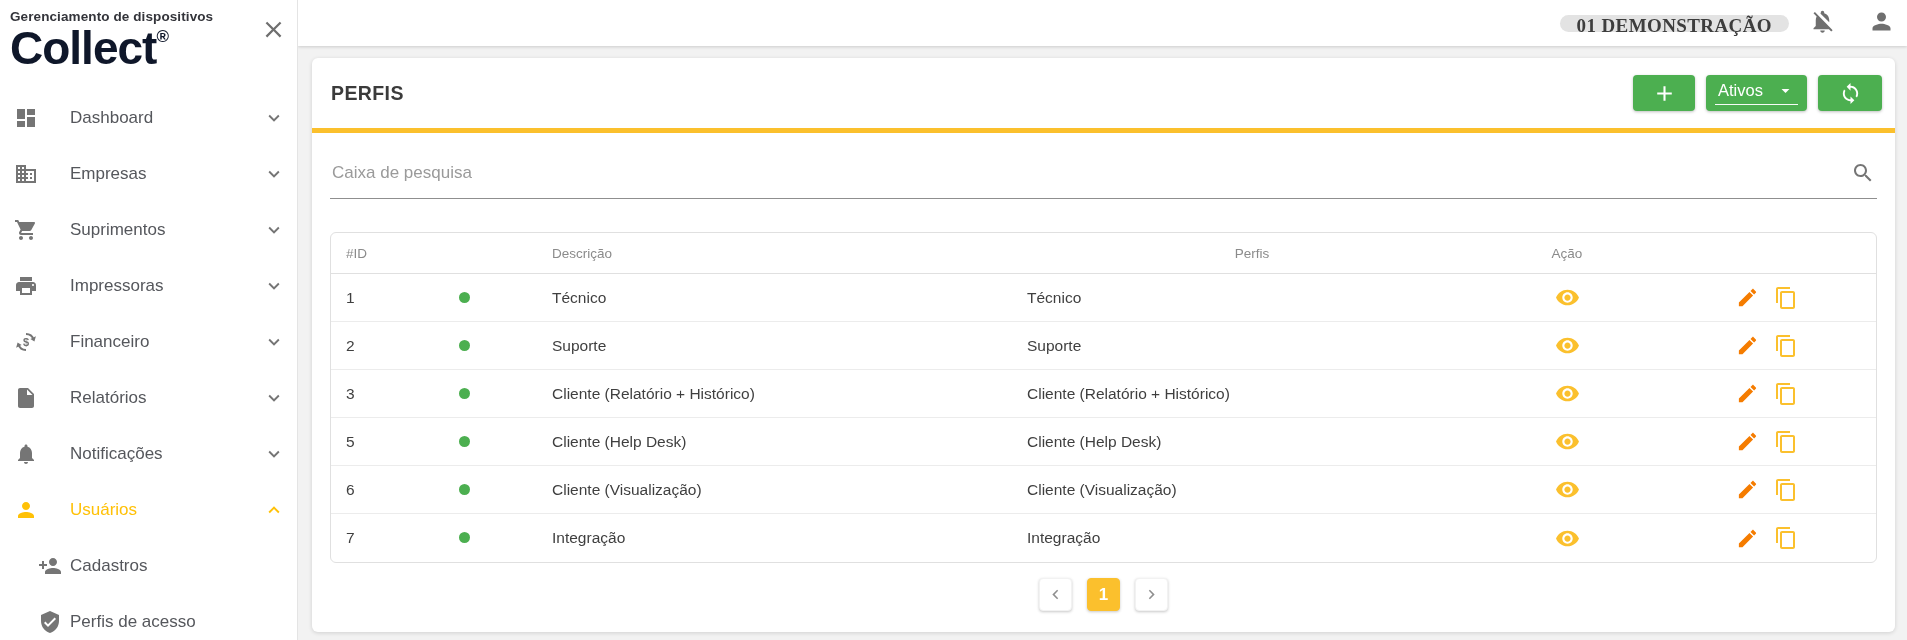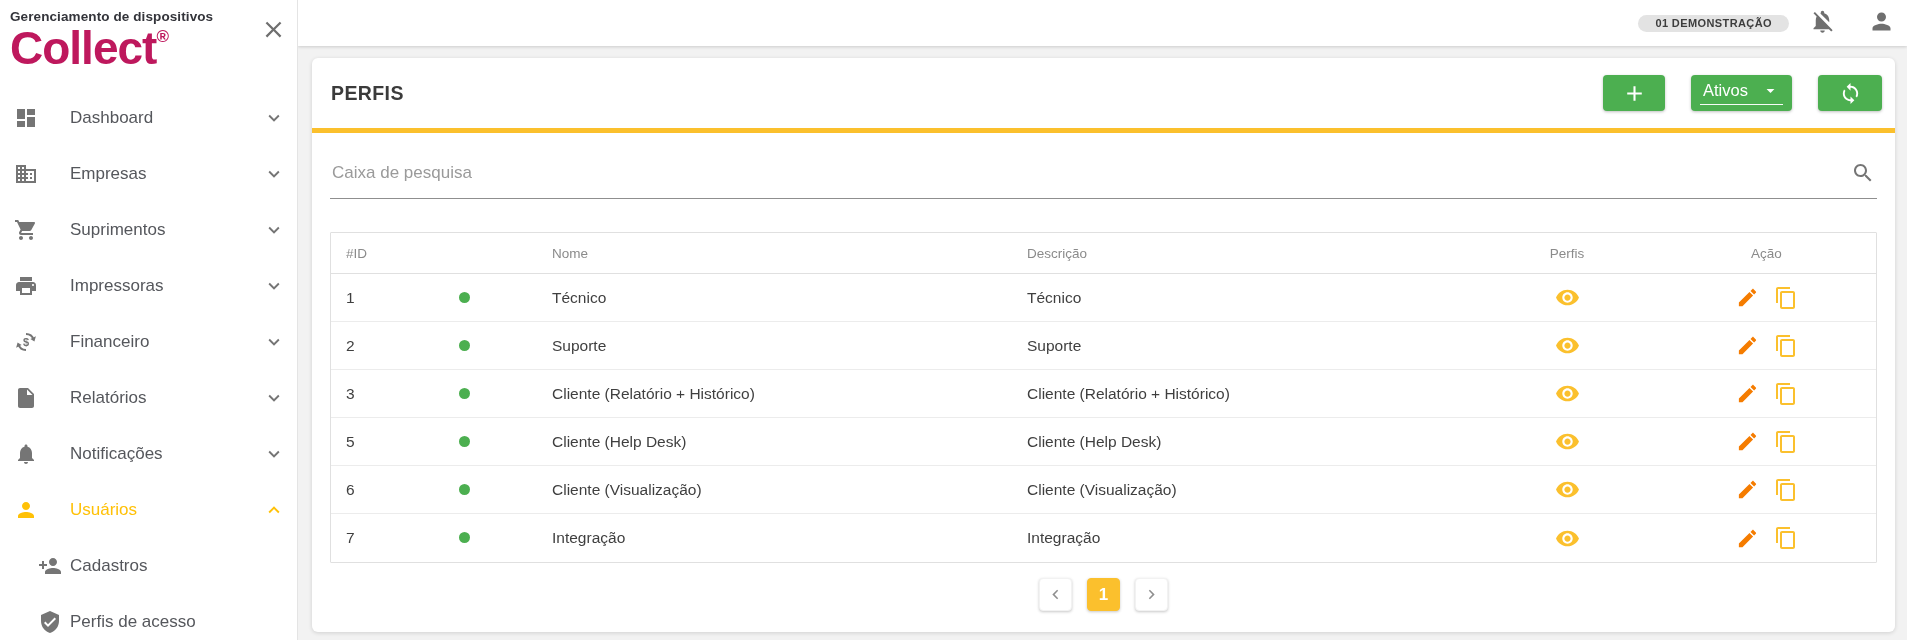--- a/index.html
+++ b/index.html
@@ -11,21 +11,21 @@
     color: #424242;
   }
 
   
   .sidebar {
     position: absolute; left: 0; top: 0; width: 298px; height: 640px;
     background: #fff; border-right: 1px solid #e4e4e4; z-index: 10;
   }
   .logo-area { position: relative; padding: 9px 12px 4px 10px; }
   .tagline { font-size: 13.5px; font-weight: bold; color: #33343a; letter-spacing: .1px; }
-  .brand { font-size: 46px; font-weight: bold; color: #be185d; line-height: 1.05; letter-spacing: -1px; }
+  .brand { font-size: 46px; font-weight: bold; color: #0f172a; line-height: 1.05; letter-spacing: -1px; }
   .brand sup { font-size: 17px; vertical-align: 22px; letter-spacing: 0; }
   .close-btn {
     position: absolute; right: 8px; top: 14px; background: none; border: none;
     cursor: pointer; color: #6f6f6f; padding: 2px;
   }
   .nav { margin-top: 14px; }
   .nav-item {
     height: 56px; display: flex; align-items: center; padding: 0 12px 0 14px;
     cursor: pointer; color: #757575;
   }
@@ -37,35 +37,35 @@
 
   
   .topbar {
     position: absolute; left: 298px; top: 0; right: 0; height: 46px;
     background: #fff; box-shadow: 0 1px 3px rgba(0,0,0,.16);
     display: flex; align-items: center; justify-content: flex-end;
     padding-right: 10px; z-index: 5;
   }
   .env-chip {
     background: #e3e3e3; border: none; border-radius: 16px; height: 17px;
-    padding: 0 17px; font-family: Liberation Sans, sans-serif; font-size: 11px; font-weight: bold;
+    padding: 0 17px; font-family: Liberation Serif, serif; font-size: 19px; font-weight: bold;
     color: #3d3d3d; letter-spacing: .4px; cursor: pointer;
   }
   .topbar-icon-btn { background: none; border: none; cursor: pointer; color: #6f6f6f; padding: 2px; }
   .bell-off-btn { margin-left: 18px; }
   .user-btn { margin-left: 28px; }
 
   
   .card {
     position: absolute; left: 312px; top: 58px; width: 1583px; height: 574px;
     background: #fff; border-radius: 6px; box-shadow: 0 1px 4px rgba(0,0,0,.14);
   }
   .card-header { height: 70px; display: flex; align-items: center; padding: 0 13px 0 19px; }
   .page-title { font-size: 19.5px; font-weight: bold; color: #3b3b3b; letter-spacing: .4px; flex: 1; }
-  .header-actions { display: flex; gap: 26px; }
+  .header-actions { display: flex; gap: 11px; }
   .btn-green {
     background: #4CAF50; border: none; border-radius: 4px; height: 36px;
     color: #fff; cursor: pointer; box-shadow: 0 1px 3px rgba(0,0,0,.25);
     display: flex; align-items: center; justify-content: center;
     font-family: inherit;
   }
   .btn-add { width: 62px; }
   .btn-filter { width: 101px; font-size: 16.5px; }
   .filter-inner {
     display: flex; align-items: center; gap: 13px;
@@ -79,21 +79,21 @@
   .search-input {
     position: absolute; left: 0; right: 0; bottom: 0; height: 42px;
     border: none; border-bottom: 1px solid #8f8f8f; outline: none;
     font-family: inherit; font-size: 17px; color: #8b5cf6;
     padding: 0 42px 10px 2px; background: transparent;
   }
   .search-input::placeholder { color: #9a9a9a; }
   .search-adornment { position: absolute; right: 2px; bottom: 10px; color: #757575; }
 
   
-  .table-wrap { margin: 33px 18px 0; border: 1px solid #e0e0e0; border-radius: 1px; }
+  .table-wrap { margin: 33px 18px 0; border: 1px solid #e0e0e0; border-radius: 6px; }
   .thead, .trow {
     display: grid; grid-template-columns: 128px 93px 475px 450px 180px 1fr;
     align-items: center;
   }
   .thead { height: 41px; border-bottom: 1px solid #e0e0e0; color: #8b8b8b; font-size: 13.5px; }
   .trow { height: 48px; border-bottom: 1px solid #ececec; font-size: 15.5px; color: #3f3f3f; }
   .trow:last-child { border-bottom: none; }
   .td-first { padding-left: 15px; }
   .td-center { text-align: center; display: flex; justify-content: center; align-items: center; }
   .dot { width: 11px; height: 11px; border-radius: 50%; background: #4CAF50; display: inline-block; }
@@ -267,21 +267,20 @@
       <svg viewBox="0 0 24 24" width="24" height="24">
           <path fill="currentColor" d="M15.5 14h-.79l-.28-.27C15.41 12.59 16 11.11 16 9.5 16 5.91 13.09 3 9.5 3S3 5.91 3 9.5 5.91 16 9.5 16c1.61 0 3.09-.59 4.23-1.57l.27.28v.79l5 4.99L20.49 19l-4.99-5zm-6 0C7.01 14 5 11.99 5 9.5S7.01 5 9.5 5 14 7.01 14 9.5 11.99 14 9.5 14z"></path>
         </svg>
     </span>
   </div>
 
   <div class="table-wrap">
     <div class="thead">
       <div class="td-first">#ID</div>
       <div></div>
-      <div>Nome</div>
       <div>Descrição</div>
       <div class="td-center">Perfis</div>
       <div class="td-center">Ação</div>
     </div>
     <div id="tbody">
         <div class="trow">
           <div class="td-first">1</div>
           <div><span class="dot"></span></div>
           <div>Técnico</div>
           <div>Técnico</div>

